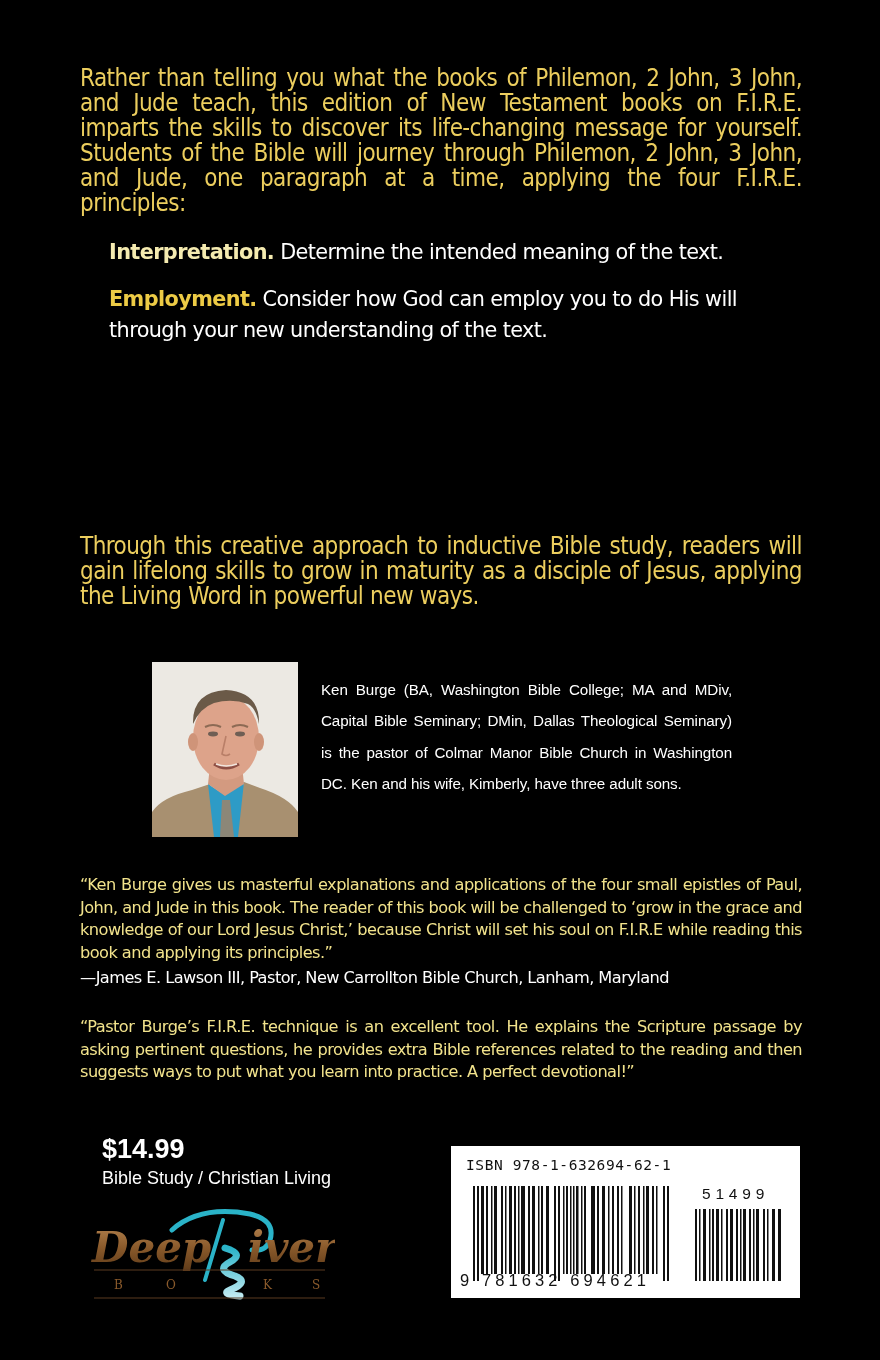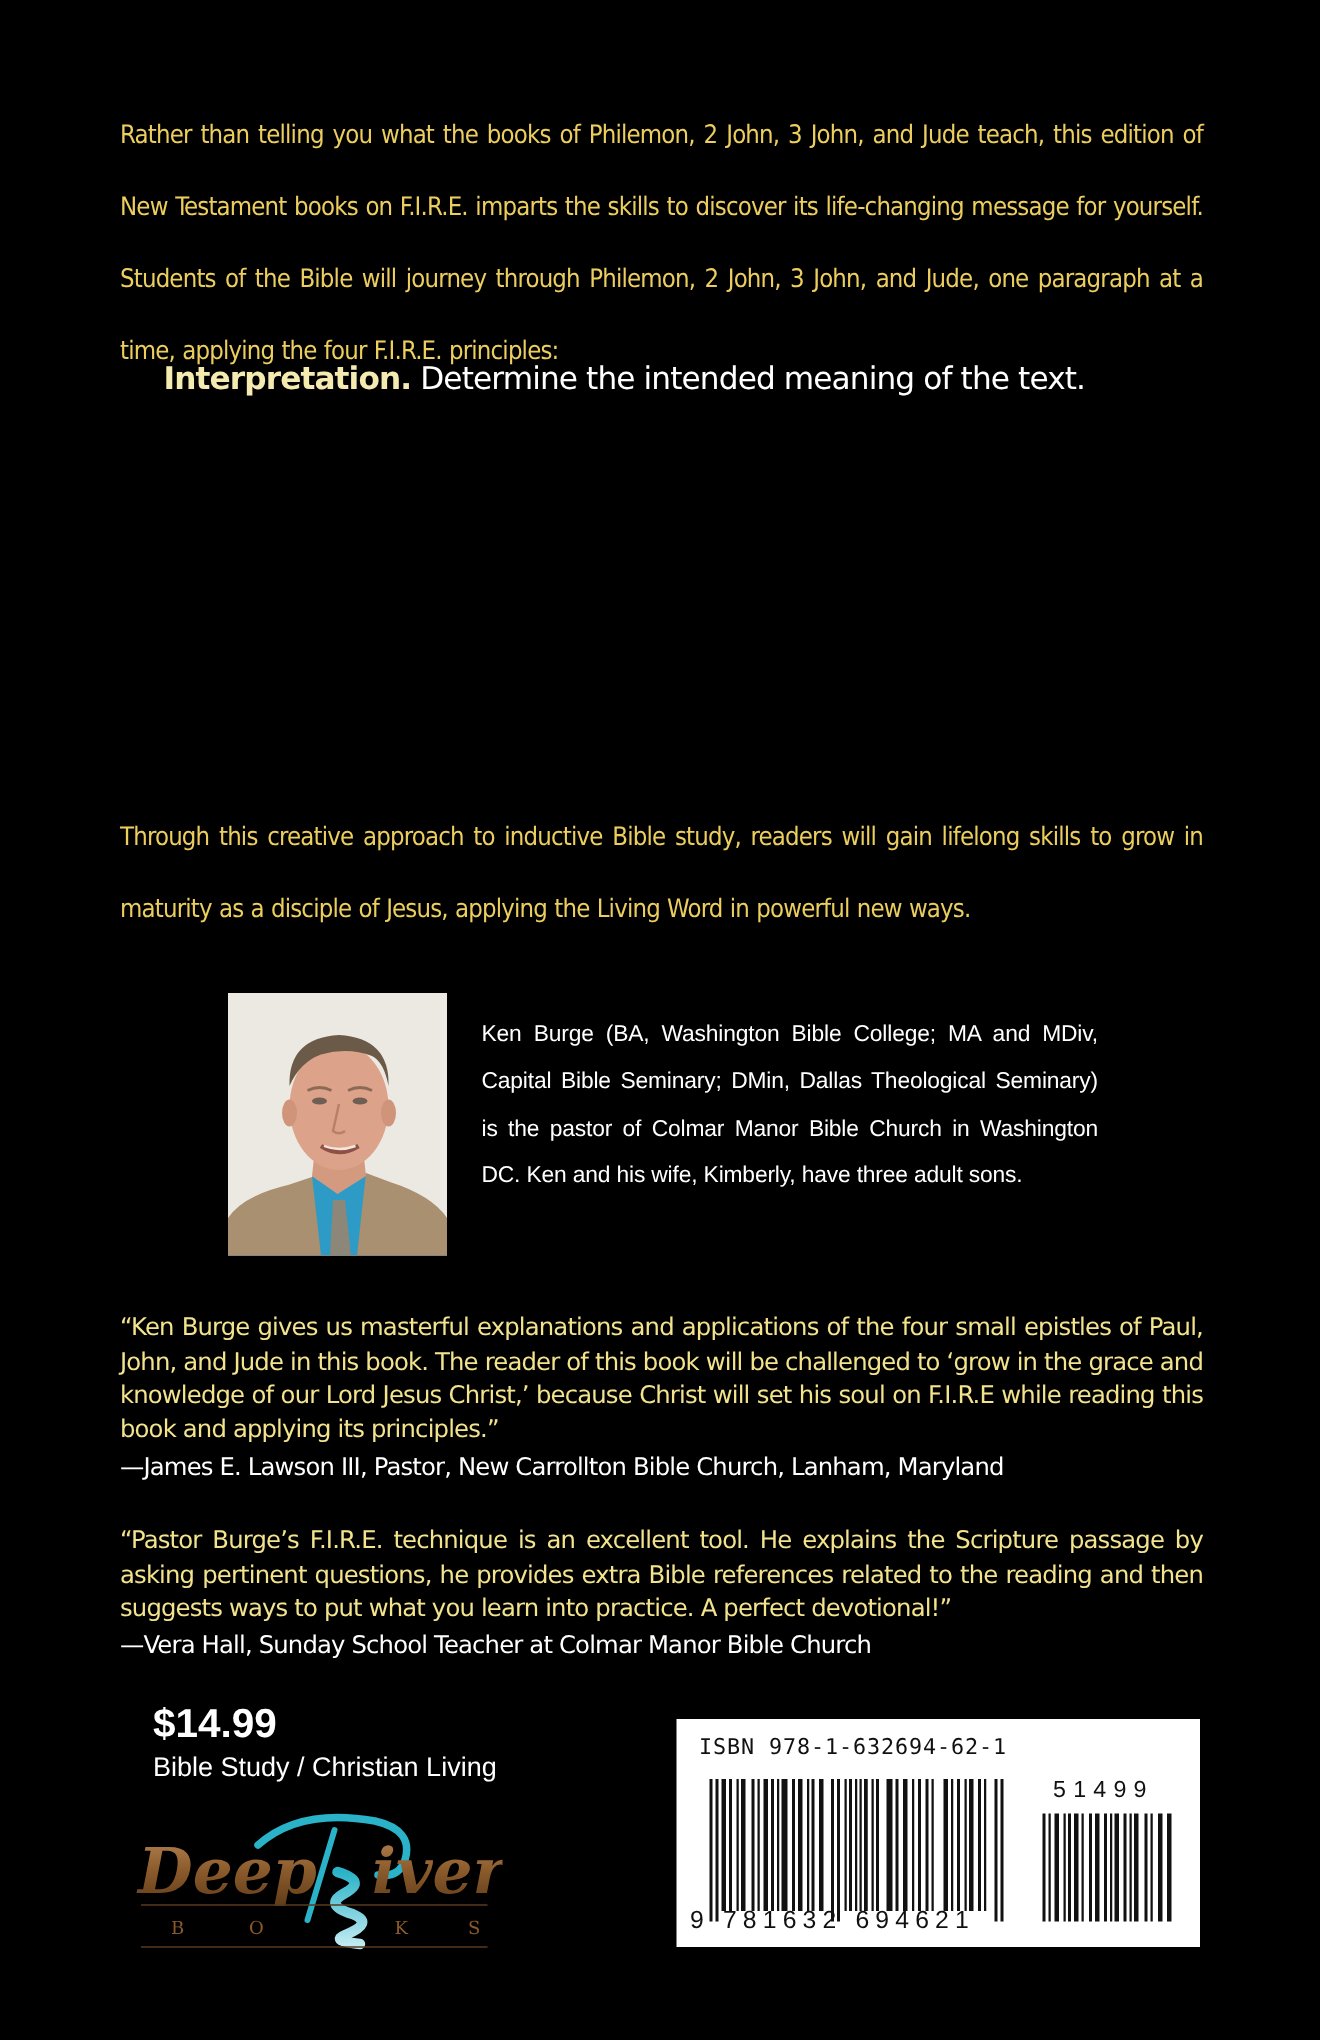--- a/index.html
+++ b/index.html
@@ -5,22 +5,22 @@
   html, body { margin: 0; padding: 0; }
   body {
     width: 880px; height: 1360px; background: #000; position: relative; overflow: hidden;
     font-family: "DejaVu Sans", sans-serif;
   }
   .abs { position: absolute; }
 
   .para-yellow {
     color: #ECCE5E;
     font-family: "DejaVu Sans", sans-serif;
-    font-size: 17px;
-    line-height: 48px;
+    font-size: 24px;
+    line-height: 25px;
     letter-spacing: -0.55px;
     word-spacing: 0.5px;
     text-align: justify;
     text-align-last: left;
     font-stretch: condensed;
   }
   #intro { left: 80px; top: 66px; width: 722px; }
   #closing { left: 80px; top: 534px; width: 722px; }
 
   .principles { left: 109px; top: 237px; width: 700px; }
@@ -108,20 +108,24 @@
 </head>
 <body>
 
 <div class="abs para-yellow" id="intro">Rather than telling you what the books of Philemon, 2 John, 3 John, and Jude teach, this edition of New Testament books on F.I.R.E. imparts the skills to discover its life-changing message for yourself. Students of the Bible will journey through Philemon, 2 John, 3 John, and Jude, one paragraph at a time, applying the four F.I.R.E. principles:</div>
 
 <div class="abs principles">
   <div class="principle">
     <span class="term" style="color:#F5EBB0">Interpretation.</span>
     <span>Determine the intended meaning of the text.</span>
   </div>
+  <div class="principle">
+    <span class="term" style="color:#EDCB45">Employment.</span>
+    <span>Consider how God can employ you to do His will through your new understanding of the text.</span>
+  </div>
 </div>
 
 <div class="abs para-yellow" id="closing">Through this creative approach to inductive Bible study, readers will gain lifelong skills to grow in maturity as a disciple of Jesus, applying the Living Word in powerful new ways.</div>
 
 <div class="abs photo" aria-label="Author photo">
   <svg width="146" height="175" viewBox="0 0 146 175">
     <rect width="146" height="175" fill="#ECE9E3"></rect>
 
     <path d="M0 150 Q10 135 40 128 L58 122 L73 175 L0 175 Z" fill="#A89070"></path>
     <path d="M146 150 Q136 135 108 126 L92 120 L78 175 L146 175 Z" fill="#A89070"></path>
@@ -154,21 +158,20 @@
 
 <div class="abs bio">Ken Burge (BA, Washington Bible College; MA and MDiv, Capital Bible Seminary; DMin, Dallas Theological Seminary) is the pastor of Colmar Manor Bible Church in Washington DC. Ken and his wife, Kimberly, have three adult sons.</div>
 
 <div class="abs quotes">
   <div class="quote-block">
     <div class="quote-text">“Ken Burge gives us masterful explanations and applications of the four small epistles of Paul, John, and Jude in this book. The reader of this book will be challenged to ‘grow in the grace and knowledge of our Lord Jesus Christ,’ because Christ will set his soul on F.I.R.E while reading this book and applying its principles.”</div>
     <div class="quote-attr">—James E. Lawson III, Pastor, New Carrollton Bible Church, Lanham, Maryland</div>
   </div>
   <div class="quote-block">
     <div class="quote-text">“Pastor Burge’s F.I.R.E. technique is an excellent tool. He explains the Scripture passage by asking pertinent questions, he provides extra Bible references related to the reading and then suggests ways to put what you learn into practice. A perfect devotional!”</div>
-    <div class="quote-attr">—Vera Hall, Sunday School Teacher at Colmar Manor Bible Church</div>
   </div>
 </div>
 
 <div class="abs price">$14.99</div>
 <div class="abs category">Bible Study / Christian Living</div>
 
 <div class="abs logo">
   <svg width="255" height="100" viewBox="0 0 255 100">
     <defs>
       <linearGradient id="bronze" x1="0" y1="0" x2="0" y2="1">

